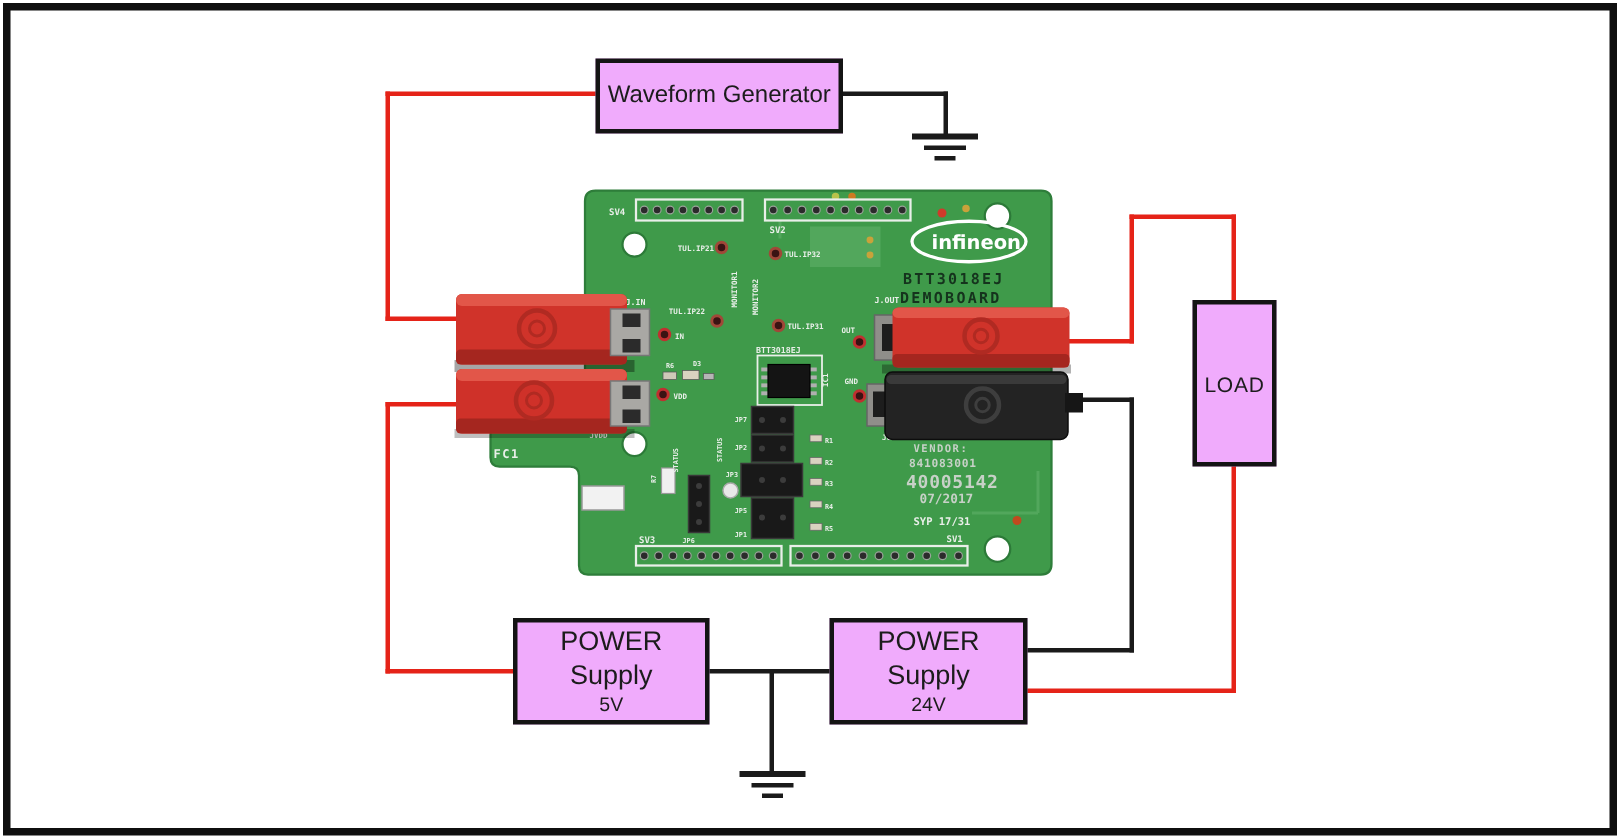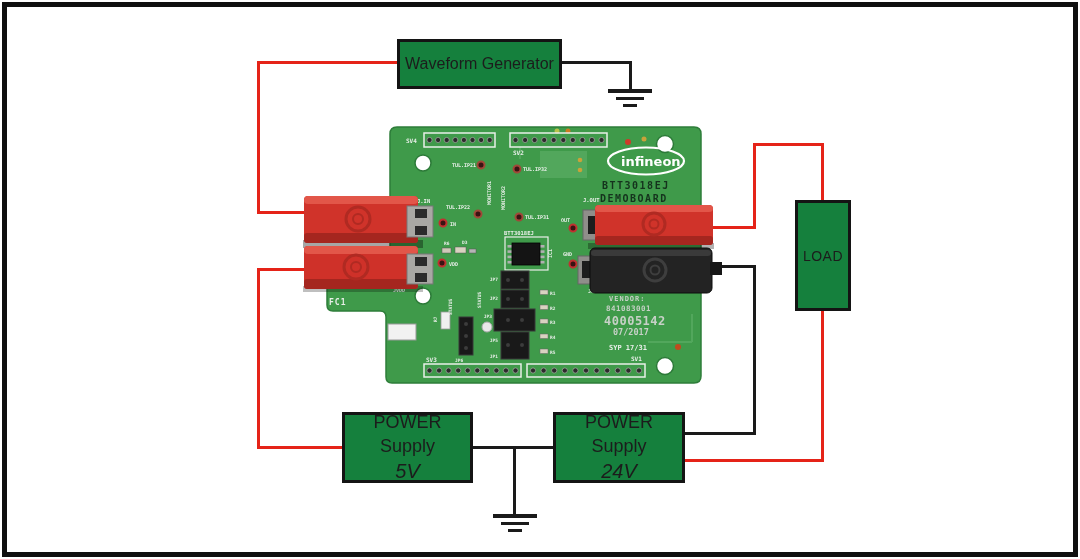--- a/index.html
+++ b/index.html
@@ -1,23 +1,23 @@
 <!DOCTYPE html>
 <html><head>
 <meta charset="utf-8">
 <style>
   html,body{margin:0;padding:0;background:#ffffff;}
   #stage{position:relative;width:1080px;height:559px;background:#ffffff;overflow:hidden;
          font-family:"Liberation Sans",sans-serif;}
   .frame{position:absolute;left:2px;top:2px;right:2px;bottom:2px;border:5px solid #0f0f0f;pointer-events:none;}
-  .box{position:absolute;background:#15803d;border:3px solid #141414;box-sizing:border-box;
+  .box{position:absolute;background:#f0abfc;border:3px solid #141414;box-sizing:border-box;
        display:flex;flex-direction:column;align-items:center;justify-content:center;
        color:#1c1c1c;text-align:center;z-index:3;}
   .box .l1{font-size:18px;line-height:1.3;}
-  .box .l2{font-size:20px;line-height:1.3;font-style:italic;}
+  .box .l2{font-size:13px;line-height:1.3;}
   #wavegen{left:397px;top:39px;width:165px;height:50px;font-size:16px;}
   #loadbox{left:795px;top:200px;width:56px;height:111px;font-size:14px;letter-spacing:.5px;text-align:center;}
   #ps5{left:342px;top:412px;width:131px;height:71px;}
   #ps24{left:553px;top:412px;width:132px;height:71px;}
   .wire{position:absolute;z-index:1;}
   .red{background:#e52318;}
   .blackw{background:#1a1a1a;}
   .ground{position:absolute;display:flex;flex-direction:column;align-items:center;z-index:1;}
   .ground .b1{width:44px;height:4px;background:#1a1a1a;}
   .ground .b2{width:28px;height:3px;background:#1a1a1a;margin-top:4px;}

